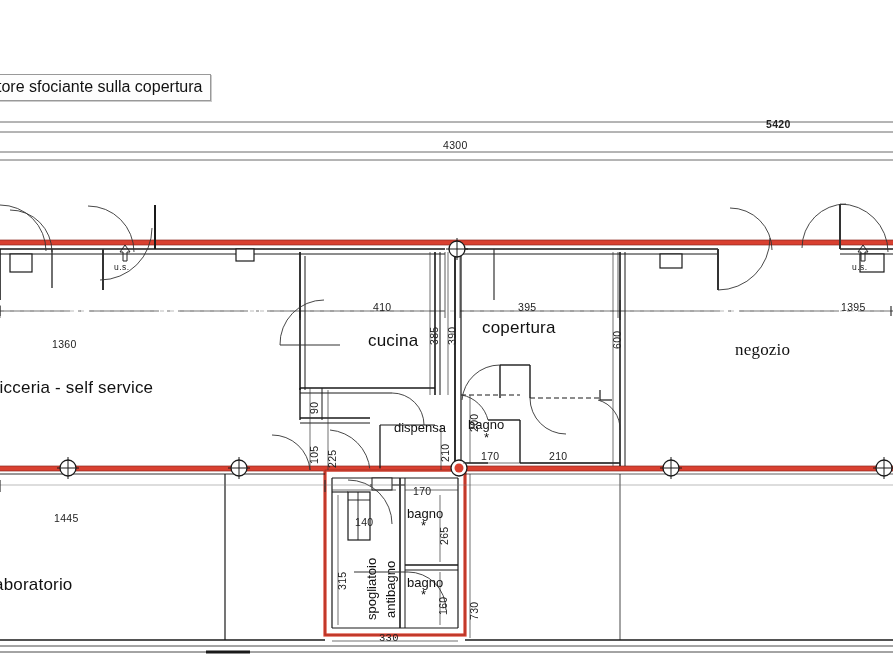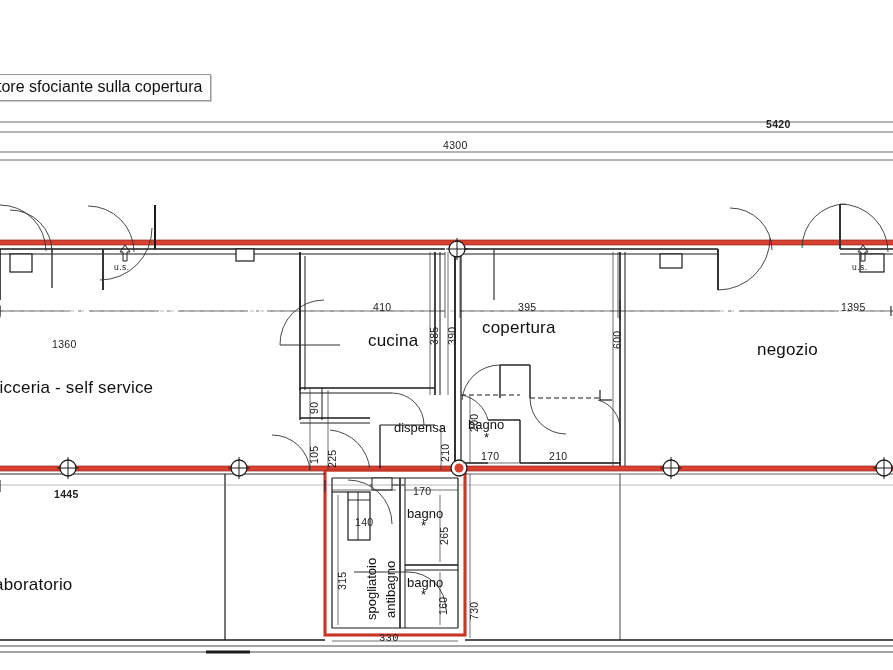--- a/index.html
+++ b/index.html
@@ -267,21 +267,21 @@
   </div>
 
   <div class="lbl room" style="left:-14px;top:378px;">sticceria - self service</div>
 
   <div class="lbl room" style="left:-10px;top:575px;">laboratorio</div>
 
   <div class="lbl room" style="left:352px;top:331px;margin-left:16px;">cucina</div>
 
   <div class="lbl room" style="left:482px;top:318px;">copertura</div>
 
-  <div class="lbl room" style="left:757px;top:340px;">negozio</div>
+  <div class="lbl room" style="left:735px;top:340px;font-family:Liberation Serif, serif;">negozio</div>
 
   <div class="lbl room-sm" style="left:394px;top:420px;">dispensa</div>
 
   <div class="lbl room-sm" style="left:468px;top:417px;">bagno</div>
   <div class="lbl ast" style="left:484px;top:430px;">*</div>
 
   <div class="lbl room-sm" style="left:407px;top:506px;">bagno</div>
   <div class="lbl ast" style="left:421px;top:518px;">*</div>
 
   <div class="lbl room-sm" style="left:407px;top:575px;">bagno</div>
@@ -298,21 +298,21 @@
 
   <div class="lbl us" style="left:852px;top:262px;">u.s.</div>
   <svg style="position:absolute;left:856px;top:244px;" width="14" height="18">
     <path d="M7 1 L12 8 L9 8 L9 17 L5 17 L5 8 L2 8 Z" fill="none" stroke="#222" stroke-width="1"></path>
   </svg>
 
   <div class="lbl dim" style="left:766px;top:118px;font-weight:bold;">5420</div>
   <div class="lbl dim" style="left:443px;top:139px;">4300</div>
 
   <div class="lbl dim" style="left:52px;top:301px;margin-top:37px;">1360</div>
-  <div class="lbl dim" style="left:54px;top:488px;font-weight:bold;">1445</div>
+  <div class="lbl dim" style="left:54px;top:512px;">1445</div>
 
   <div class="lbl dim" style="left:373px;top:301px;">410</div>
   <div class="lbl dim" style="left:518px;top:301px;">395</div>
   <div class="lbl dim" style="left:841px;top:301px;">1395</div>
 
   <div class="lbl dim vert" style="left:428px;top:345px;transform:rotate(-90deg);transform-origin:left top;">385</div>
   <div class="lbl dim vert" style="left:446px;top:345px;transform:rotate(-90deg);transform-origin:left top;">390</div>
   <div class="lbl dim vert" style="left:611px;top:349px;transform:rotate(-90deg);transform-origin:left top;">600</div>
 
   <div class="lbl dim vert" style="left:468px;top:432px;transform:rotate(-90deg);transform-origin:left top;">200</div>

